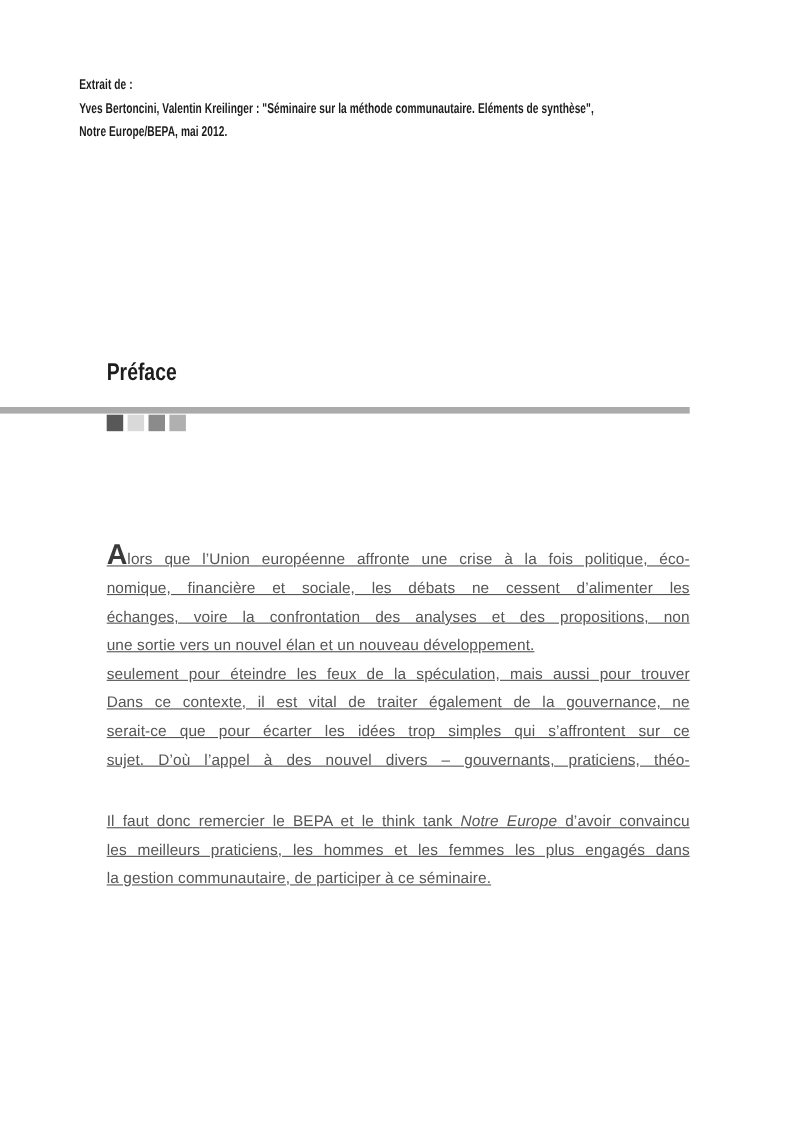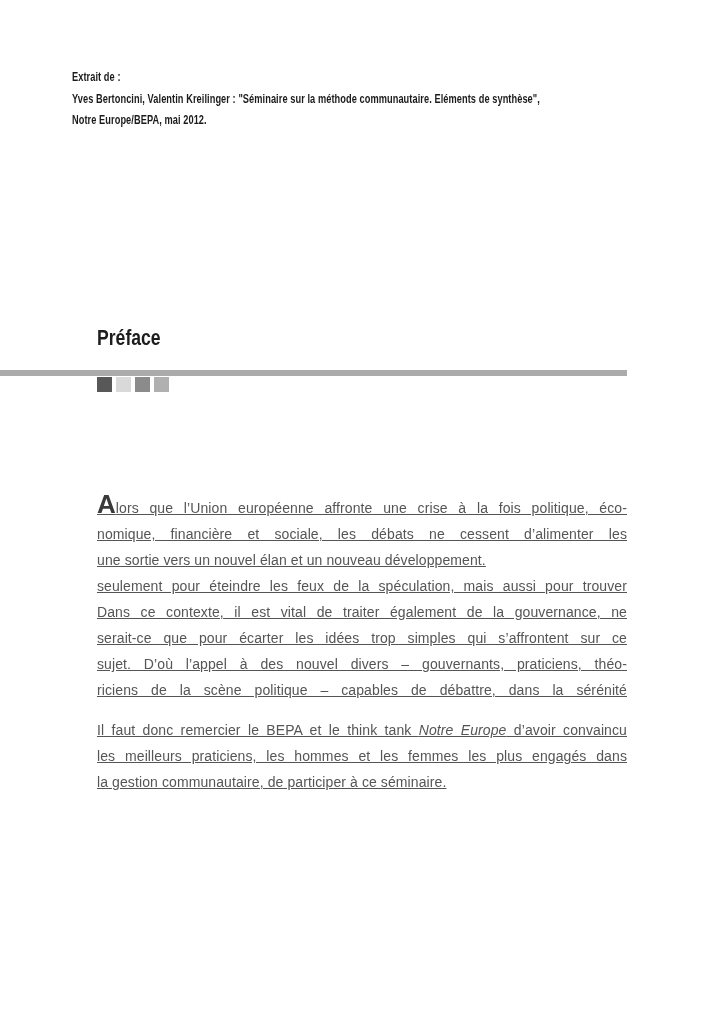--- a/index.html
+++ b/index.html
@@ -19,21 +19,21 @@
     font-size:22px; line-height:22px; font-weight:700; color:#1d1d1d;
     transform:scaleX(0.8); transform-origin:0 0; white-space:nowrap;
   }
   .bar { position:absolute; left:0; top:370px; width:627px; height:6px; }
   .squares { position:absolute; left:97px; top:377px; display:flex; gap:4px; }
   .sq { display:block; width:15px; height:15px; }
   .body {
     position:absolute; left:97px; top:495px; width:530px;
     font-size:14px; line-height:26px; color:#555555; letter-spacing:0.1px;
   }
-  .body .para:nth-child(3) { margin-top:14px; }
+  .body .para:nth-child(3) { margin-top:30px; }
   .line { text-align:justify; text-align-last:justify;text-decoration:underline; }
   .line.lastline { text-align-last:left; }
   .dropcap { font-weight:700; font-size:26px; line-height:0; color:#3a3a3a; letter-spacing:0; }
   .it { font-style:italic; }
   .footer {
     position:absolute; right:94px; top:951px;
     font-variant:small-caps; font-size:10px; letter-spacing:0.6px;
     color:#8d8d8d; white-space:nowrap;
     transform:scaleX(0.82); transform-origin:100% 0;
   }
@@ -56,28 +56,28 @@
       <span class="sq" style="background: rgb(88, 88, 88);"></span>
       <span class="sq" style="background: rgb(217, 217, 217);"></span>
       <span class="sq" style="background: rgb(139, 139, 139);"></span>
       <span class="sq" style="background: rgb(176, 176, 176);"></span>
     </div>
 
   <div class="body" id="body-text">
       <div class="para">
         <div class="line"><span class="dropcap">A</span><span>lors que l’Union européenne affronte une crise à la fois politique, éco-</span></div>
         <div class="line"><span>nomique, financière et sociale, les débats ne cessent d’alimenter les</span></div>
+        <div class="line"><span>échanges, voire la confrontation des analyses et des propositions, non</span></div>
         <div class="line lastline"><span>une sortie vers un nouvel élan et un nouveau développement.</span></div>
         <div class="line"><span>seulement pour éteindre les feux de la spéculation, mais aussi pour trouver</span></div>
       </div>
       <div class="para">
         <div class="line"><span>Dans ce contexte, il est vital de traiter également de la gouvernance, ne</span></div>
         <div class="line"><span>serait-ce que pour écarter les idées trop simples qui s’affrontent sur ce</span></div>
         <div class="line"><span>sujet. D’où l’appel à des nouvel divers – gouvernants, praticiens, théo-</span></div>
-        <div class="line"><span>riciens de la scène politique – capables de débattre, dans la sérénité</span></div>
       </div>
       <div class="para">
         <div class="line"><span>Il faut donc remercier le BEPA et le think tank </span><span class="it">Notre Europe</span><span> d’avoir convaincu</span></div>
         <div class="line"><span>les meilleurs praticiens, les hommes et les femmes les plus engagés dans</span></div>
         <div class="line lastline"><span>la gestion communautaire, de participer à ce séminaire.</span></div>
       </div>
     </div>
 
   <div class="footer">Séminaire sur la méthode communautaire</div>
 

